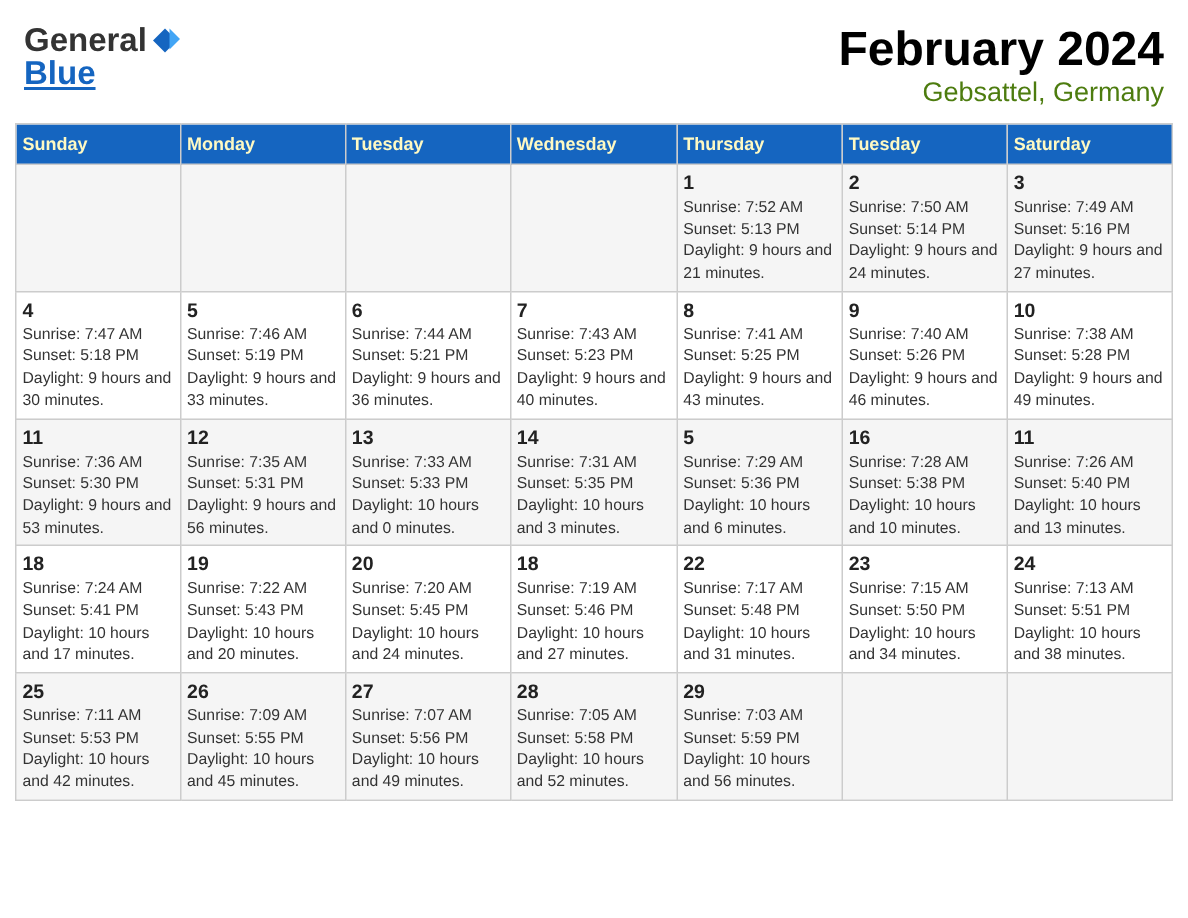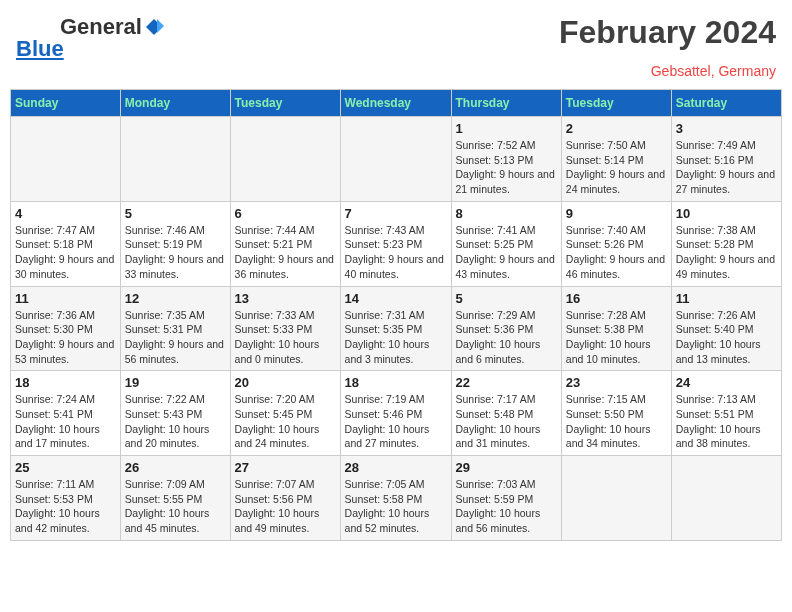--- a/index.html
+++ b/index.html
@@ -20,50 +20,48 @@
     .logo {
       display: flex;
       flex-direction: column;
       align-items: flex-start;
     }
     .logo-text {
       display: flex;
       align-items: center;
       font-size: 22px;
       font-weight: bold;
-      margin-left: 44px;
     }
     .logo-general { color: #333; }
     .logo-blue { color: #1565c0; }
     .logo-icon {
       width: 20px;
       height: 20px;
       margin-left: 2px;
     }
     .title-block {
       text-align: right;
     }
     .month-year {
       font-size: 32px;
       font-weight: bold;
-      color: #404040;
+      color: #000000;
     }
     .location {
-      font-size: 14px;
-      color: #ef4444;
-      margin-top: 12px;
+      font-size: 18px;
+      color: #4d7c0f;
     }
     .calendar {
       width: 100%;
       border-collapse: collapse;
       font-size: 11px;
     }
     .calendar thead th {
       background: #1565c0;
-      color: #86efac;
+      color: #fef9c3;
       padding: 6px 4px;
       text-align: left;
       font-size: 12px;
       font-weight: bold;
       border: 1px solid #ccc;
     }
     .calendar tbody td {
       border: 1px solid #ccc;
       vertical-align: top;
       padding: 4px;

